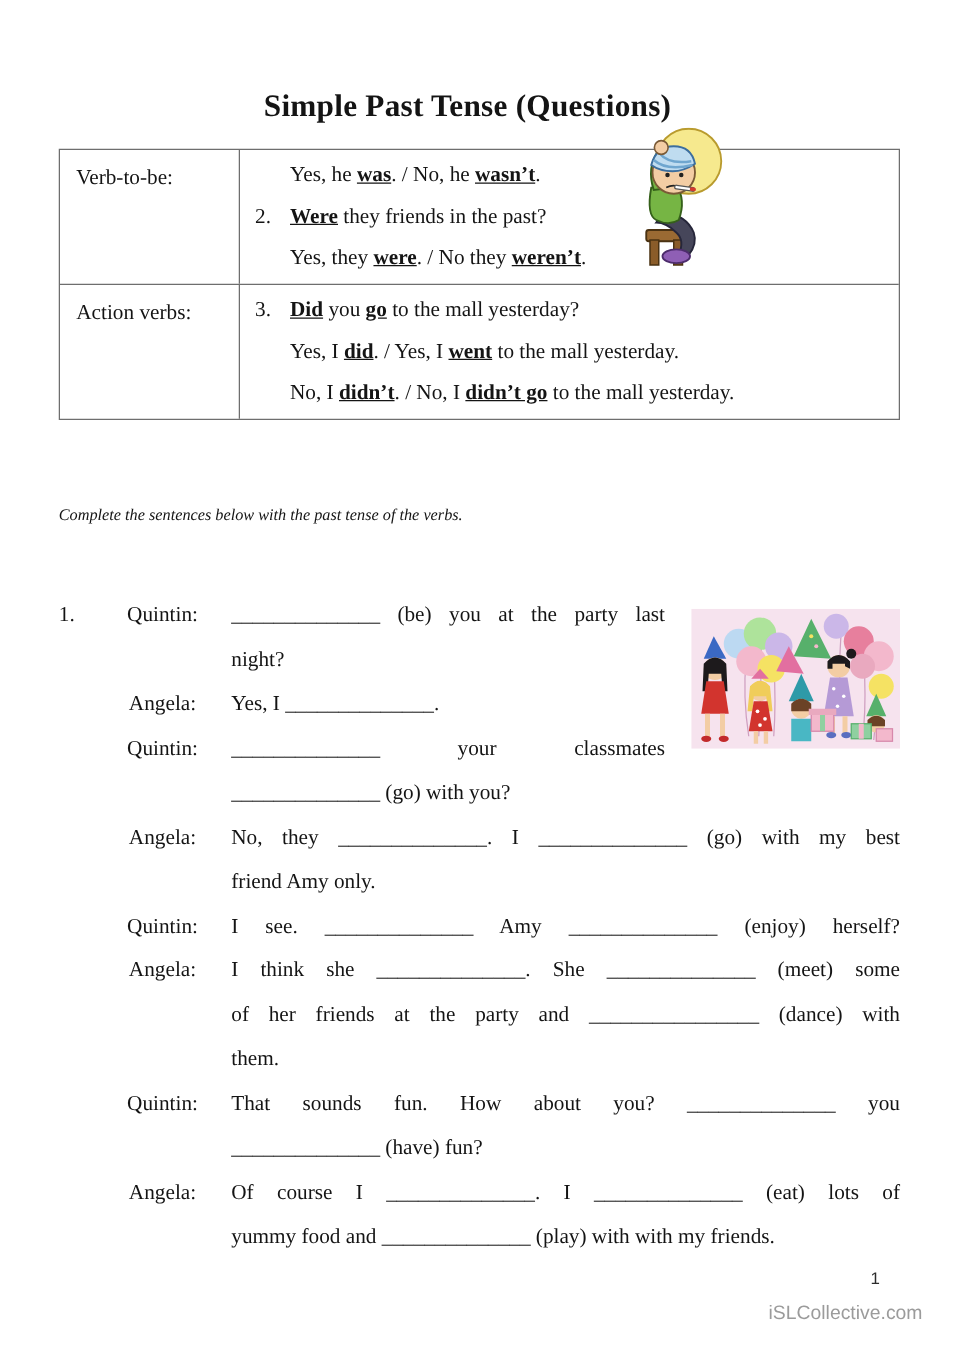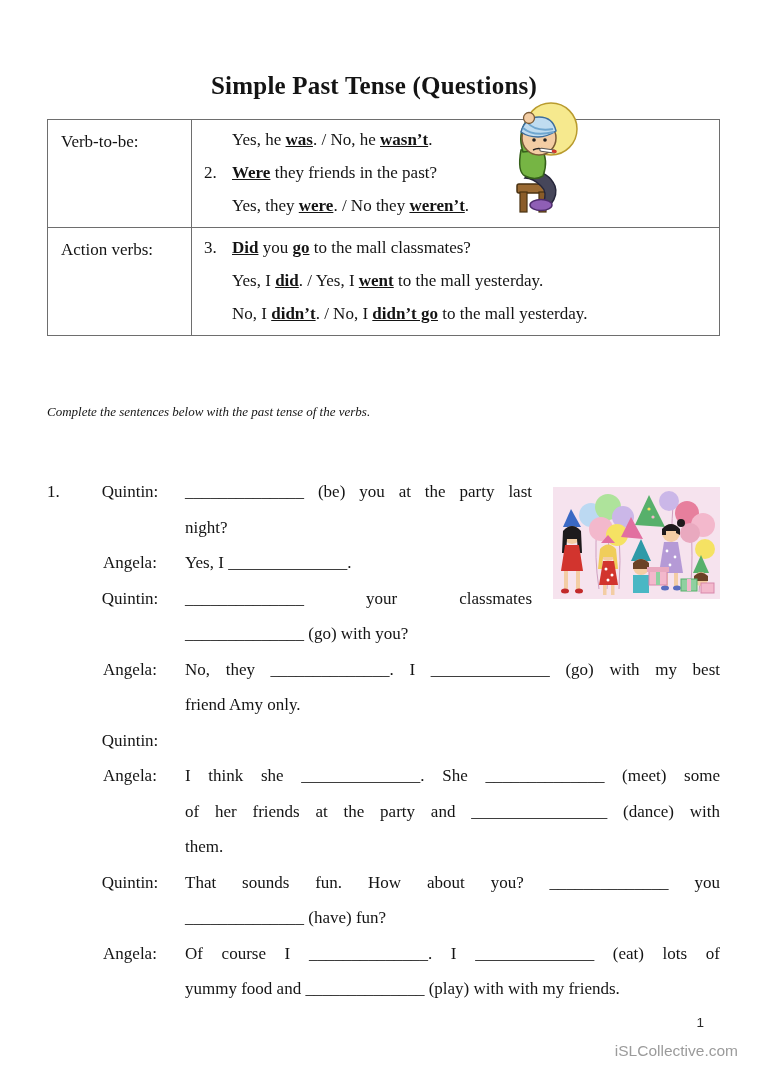--- a/index.html
+++ b/index.html
@@ -67,21 +67,21 @@
         <div class="gt-label">Verb-to-be:</div>
         <div class="gt-content">
           <div class="gt-line cont"><span>Yes, he </span><span class="bu">was</span><span>. / No, he </span><span class="bu">wasn’t</span><span>.</span></div>
           <div class="gt-line"><span class="gt-num">2.</span><span class="bu">Were</span><span> they friends in the past?</span></div>
           <div class="gt-line cont"><span>Yes, they </span><span class="bu">were</span><span>. / No they </span><span class="bu">weren’t</span><span>.</span></div>
         </div>
       </div>
       <div class="gt-row">
         <div class="gt-label">Action verbs:</div>
         <div class="gt-content">
-          <div class="gt-line"><span class="gt-num">3.</span><span class="bu">Did</span><span> you </span><span class="bu">go</span><span> to the mall classmates?</span></div>
+          <div class="gt-line"><span class="gt-num">3.</span><span class="bu">Did</span><span> you </span><span class="bu">go</span><span> to the mall yesterday?</span></div>
           <div class="gt-line cont"><span>Yes, I </span><span class="bu">did</span><span>. / Yes, I </span><span class="bu">went</span><span> to the mall yesterday.</span></div>
           <div class="gt-line cont"><span>No, I </span><span class="bu">didn’t</span><span>. / No, I </span><span class="bu">didn’t go</span><span> to the mall yesterday.</span></div>
         </div>
       </div>
     </div>
 
   <svg class="sickboy" width="108" height="118" viewBox="0 0 108 118" aria-hidden="true">
     <circle cx="64" cy="27" r="26" fill="#f6e98e" stroke="#b99b2e" stroke-width="1.5"></circle>
 
     <rect x="30" y="82" width="34" height="9" rx="2" fill="#9a6a33" stroke="#4a3212" stroke-width="1.5"></rect>
@@ -141,20 +141,23 @@
         <div class="dlg-num"></div>
         <div class="dlg-speaker">Angela:</div>
         <div class="dlg-lines">
           <div class="dlg-line just">No, they ______________. I ______________ (go) with my best</div>
           <div class="dlg-line">friend Amy only.</div>
         </div>
       </div>
       <div class="dlg-row">
         <div class="dlg-num"></div>
         <div class="dlg-speaker">Quintin:</div>
+        <div class="dlg-lines">
+          <div class="dlg-line just">I see. ______________ Amy ______________ (enjoy) herself?</div>
+        </div>
       </div>
       <div class="dlg-row">
         <div class="dlg-num"></div>
         <div class="dlg-speaker">Angela:</div>
         <div class="dlg-lines">
           <div class="dlg-line just">I think she ______________. She ______________ (meet) some</div>
           <div class="dlg-line just">of her friends at the party and ________________ (dance) with</div>
           <div class="dlg-line">them.</div>
         </div>
       </div>

